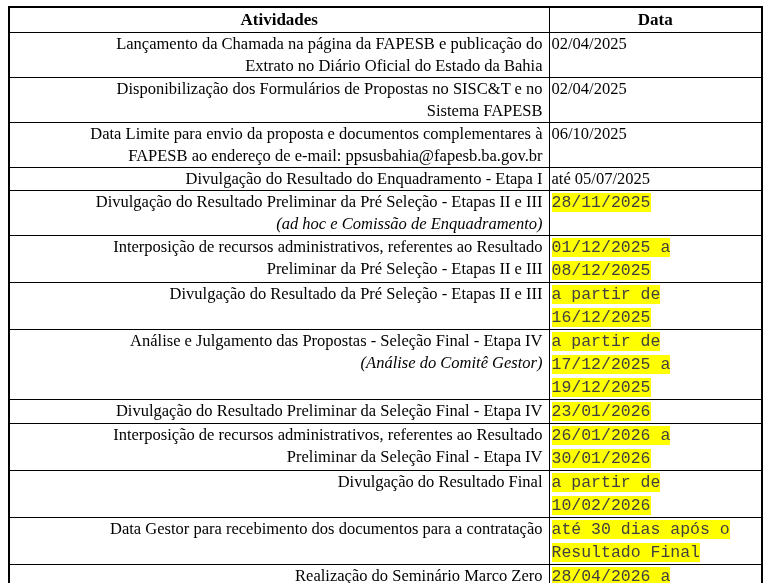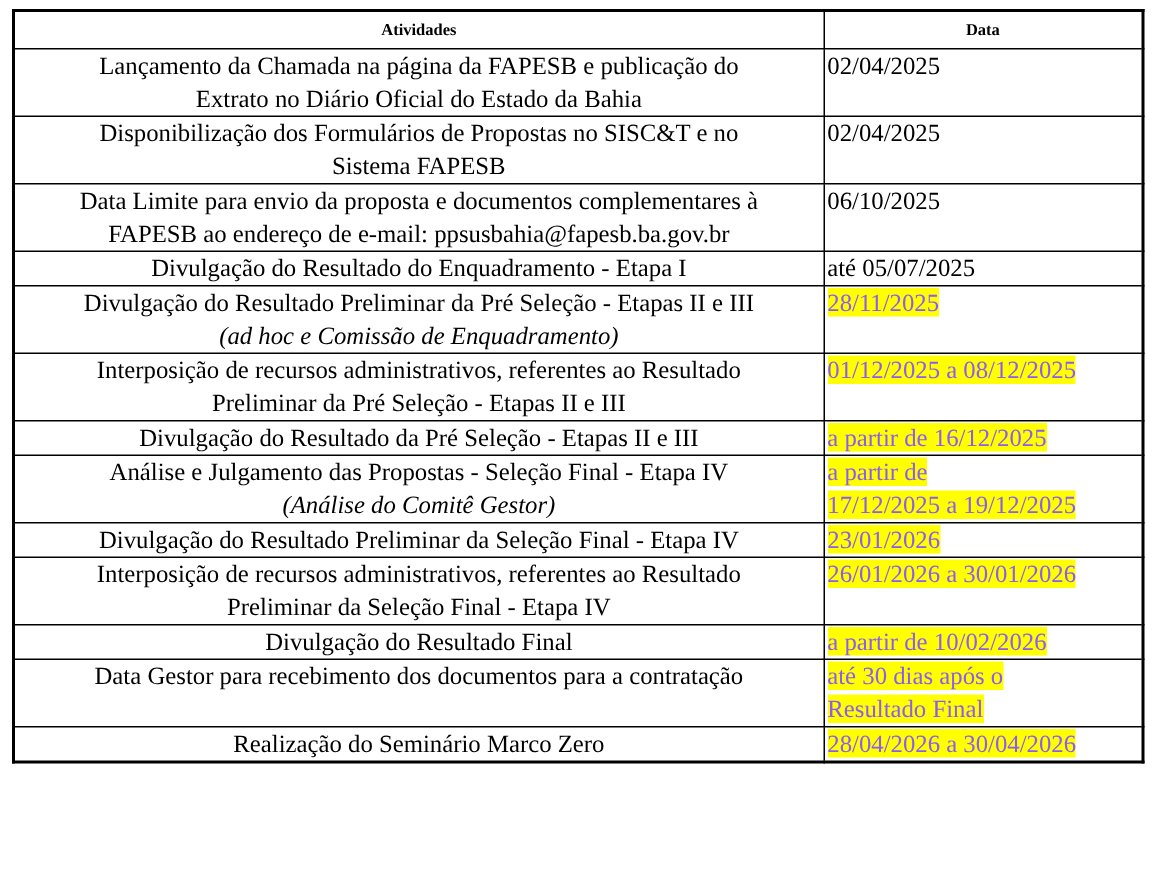--- a/index.html
+++ b/index.html
@@ -31,41 +31,42 @@
   th, td {
     border: 1px solid #000000;
     line-height: 22px;
     vertical-align: top;
     overflow: hidden;
   }
   th {
     font-weight: bold;
     text-align: center;
     padding: 1px 4px;
-    font-size: 11px;
+    font-size: 17px;
   }
   td.activity {
-    text-align: center;
+    text-align: right;
     padding: 0 6px;
     white-space: pre-line;
   }
   td.date {
     text-align: left;
     padding: 0 2px;
     white-space: pre-line;
   }
   .note {
     display: block;
     font-style: italic;
   }
   mark.hl {
     background: #ffff00;
-    color: #8b5cf6;
+    color: #404040;
     padding: 0;
     white-space: pre-line;
+    font-family: Liberation Mono, monospace;
   }
 </style>
 </head>
 <body>
 
 <div class="page">
   <table class="schedule">
     <colgroup>
       <col class="c-activity">
       <col class="c-date">

